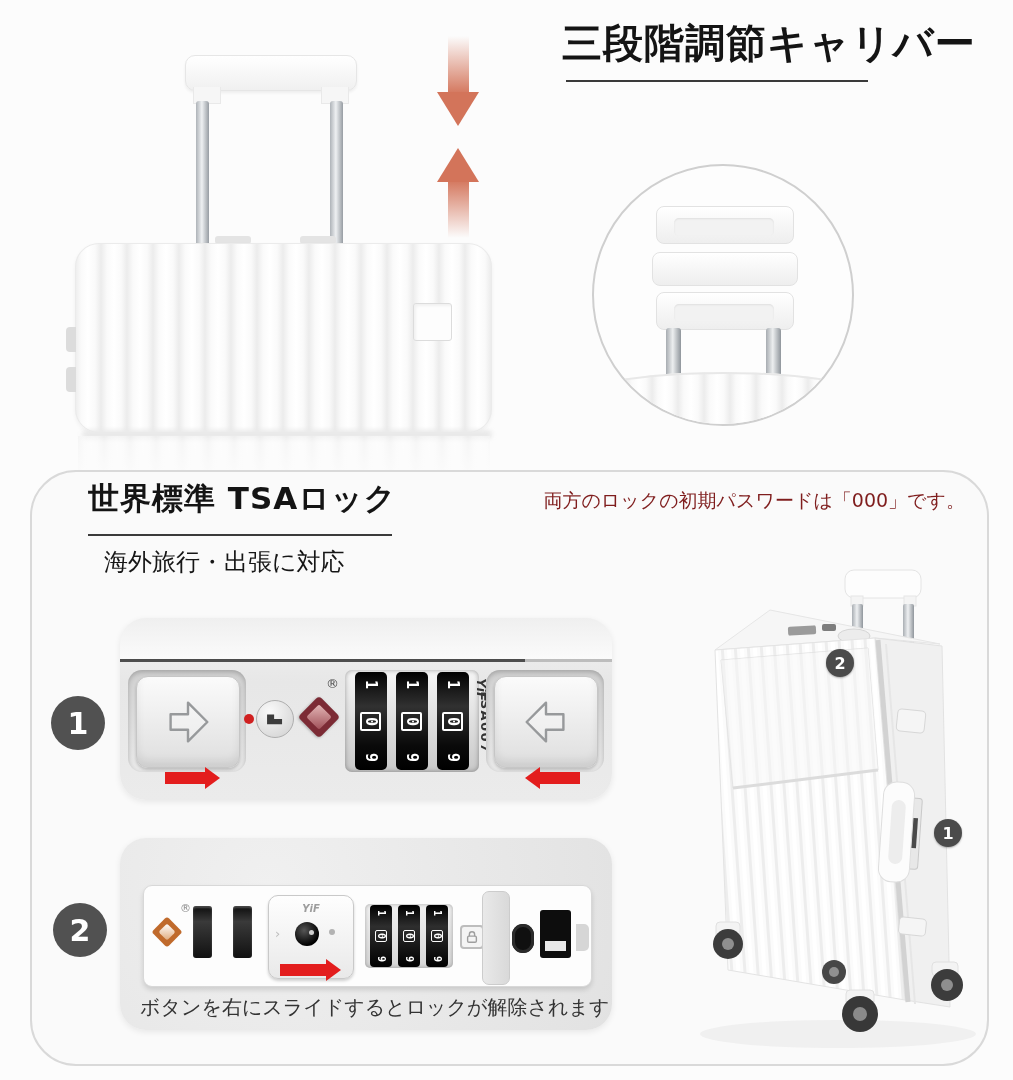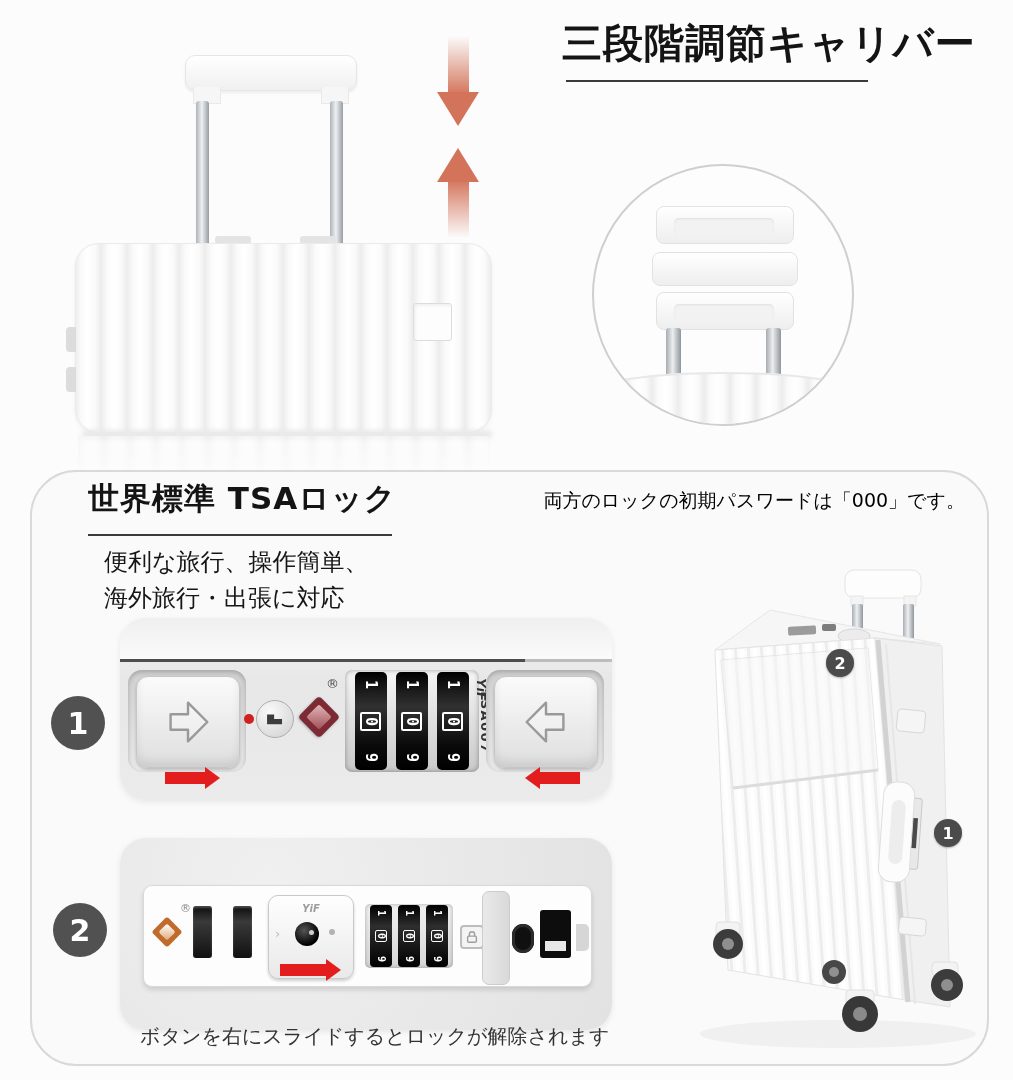--- a/index.html
+++ b/index.html
@@ -53,29 +53,29 @@
   .hbar{background:linear-gradient(#ffffff,#eeeeee);border:1px solid #e2e2e2;border-radius:8px;}
   .hbar-hole{background:#f2f2f2;border-radius:5px;box-shadow:inset 0 1px 2px rgba(0,0,0,.08);}
   .zc-pole{width:15px;height:52px;background:linear-gradient(90deg,#a7acb1,#eceeef 45%,#8f959b);border-radius:3px;}
   .zc-base{left:-20px;top:206px;width:300px;height:70px;border-radius:50% 50% 0 0/26px;
            box-shadow:inset 0 2px 0 #e8e8e8;}
 
   
   .tsabox{left:30px;top:470px;width:955px;height:592px;border:2px solid #d9d9d9;border-radius:46px;background:#fafafa;}
   .tsa-title{left:88px;top:478px;font-size:31px;}
   .tsa-underline{left:88px;top:534px;width:304px;height:2px;background:#3a3a3a;}
-  .tsa-note{right:48px;top:488px;font-size:19px;color:#000000;white-space:nowrap;}
+  .tsa-note{right:48px;top:488px;font-size:19px;color:#7f1d1d;white-space:nowrap;}
   .tsa-sub{left:104px;top:544px;font-size:24px;font-weight:500;line-height:36px;color:#161616;white-space:nowrap;}
 
   .badge{width:54px;height:54px;border-radius:50%;background:#515151;color:#fff;
          display:flex;align-items:center;justify-content:center;font-size:30px;font-weight:700;}
   .badge1{left:51px;top:696px;} .badge2{left:53px;top:903px;}
 
   .caption{font-size:20px;color:#333;white-space:nowrap;}
-  .cap1{left:123px;top:805px;} .cap2{left:140px;top:1023px;text-align:center;}
+  .cap1{left:123px;top:805px;} .cap2{left:140px;top:994px;text-align:center;}
 
   
   .panel{border-radius:26px;overflow:hidden;box-shadow:0 2px 6px rgba(0,0,0,.08);}
   .panel1{left:120px;top:618px;width:492px;height:182px;
           background:linear-gradient(#f3f3f3,#e7e7e7 35%,#ebebeb);}
   .p1-topstrip{left:0;top:0;width:492px;height:41px;background:linear-gradient(#efefef,#fbfbfb);}
   .p1-line{left:0;top:41px;width:405px;height:3px;background:#4d4d4d;}
   .p1-line2{left:405px;top:41px;width:87px;height:3px;background:#bdbdbd;}
   .track{background:linear-gradient(#d0d0d0,#e9e9e9);border-radius:14px;box-shadow:inset 0 2px 5px rgba(0,0,0,.22);}
   .track-l{left:8px;top:52px;width:118px;height:102px;}
@@ -203,21 +203,20 @@
     <div class="abs zc-pole" style="left:72px;top:162px;"></div>
     <div class="abs zc-pole" style="left:172px;top:162px;"></div>
     <div class="abs zc-base ribs-bg"></div>
   </div>
 
   <div class="abs tsabox"></div>
   <div class="abs h-title tsa-title">世界標準 TSAロック</div>
   <div class="abs tsa-underline"></div>
   <div class="abs tsa-note">両方のロックの初期パスワードは「000」です。</div>
   <div class="abs tsa-sub">
-    <div>便利な旅行、操作簡単、</div>
     <div>海外旅行・出張に対応</div>
   </div>
 
   <div class="abs badge badge1">1</div>
   <div class="abs badge badge2">2</div>
 
   <div class="abs panel panel1">
     <div class="abs p1-topstrip"></div>
     <div class="abs p1-line"></div>
     <div class="abs p1-line2"></div>

